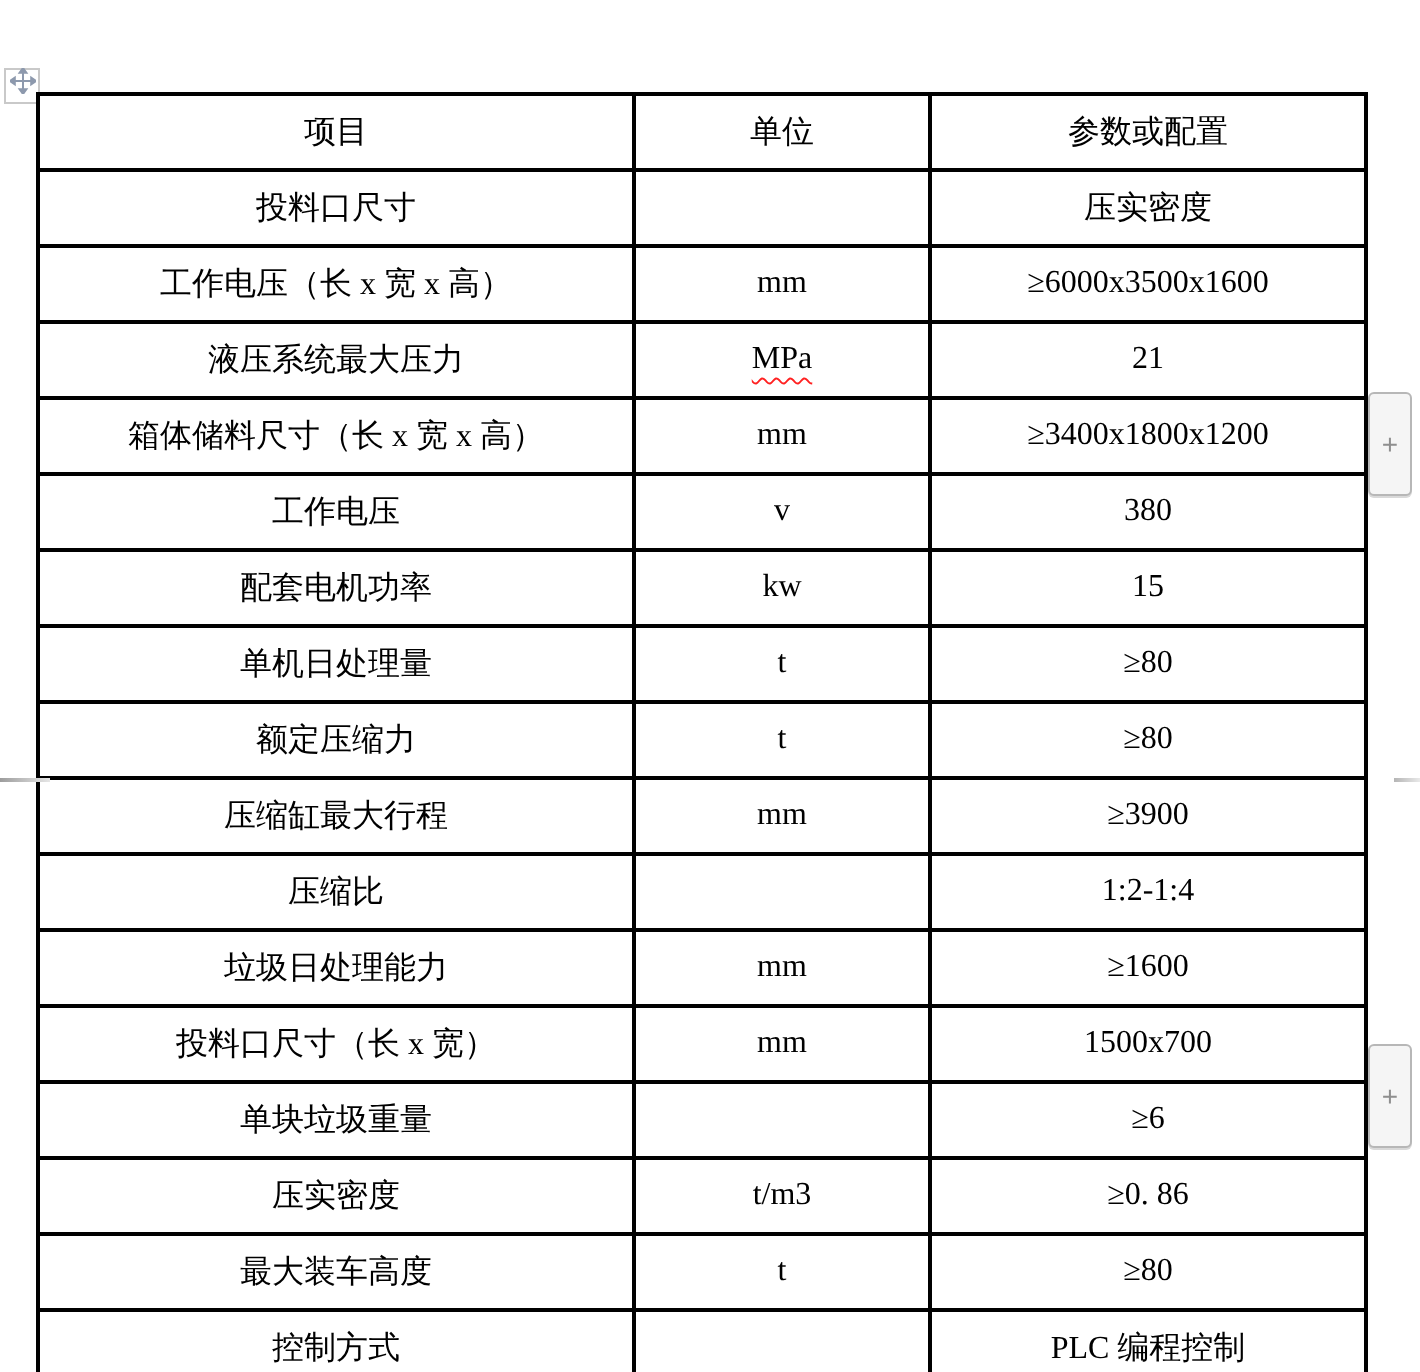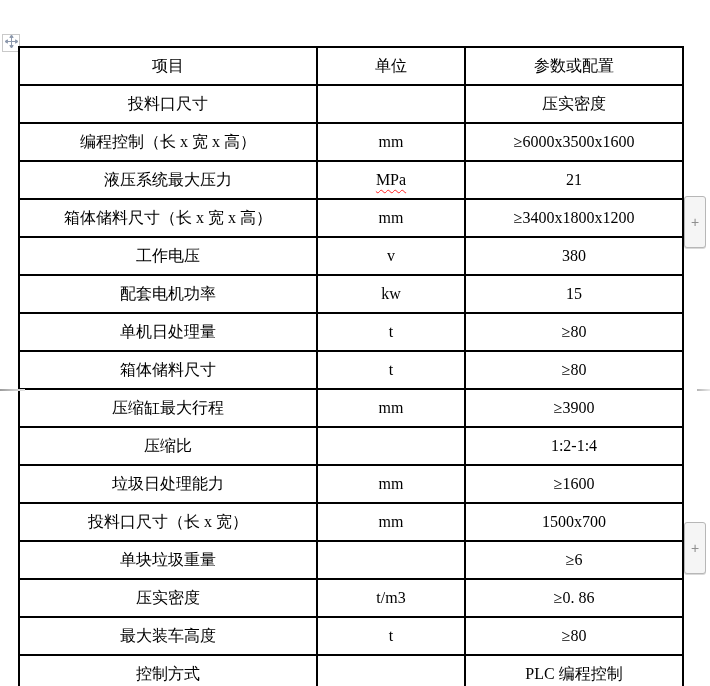--- a/index.html
+++ b/index.html
@@ -130,21 +130,21 @@
         <td><span>项目</span></td>
         <td><span>单位</span></td>
         <td><span>参数或配置</span></td>
       </tr>
       <tr>
         <td><span>投料口尺寸</span></td>
         <td><span></span></td>
         <td><span>压实密度</span></td>
       </tr>
       <tr>
-        <td><span>编程控制（长 x 宽 x 高）</span></td>
+        <td><span>工作电压（长 x 宽 x 高）</span></td>
         <td><span>mm</span></td>
         <td><span>≥6000x3500x1600</span></td>
       </tr>
       <tr>
         <td><span>液压系统最大压力</span></td>
         <td><span class="squiggle">MPa</span></td>
         <td><span>21</span></td>
       </tr>
       <tr>
         <td><span>箱体储料尺寸（长 x 宽 x 高）</span></td>
@@ -160,21 +160,21 @@
         <td><span>配套电机功率</span></td>
         <td><span>kw</span></td>
         <td><span>15</span></td>
       </tr>
       <tr>
         <td><span>单机日处理量</span></td>
         <td><span>t</span></td>
         <td><span>≥80</span></td>
       </tr>
       <tr>
-        <td><span>箱体储料尺寸</span></td>
+        <td><span>额定压缩力</span></td>
         <td><span>t</span></td>
         <td><span>≥80</span></td>
       </tr>
       <tr>
         <td><span>压缩缸最大行程</span></td>
         <td><span>mm</span></td>
         <td><span>≥3900</span></td>
       </tr>
       <tr>
         <td><span>压缩比</span></td>

